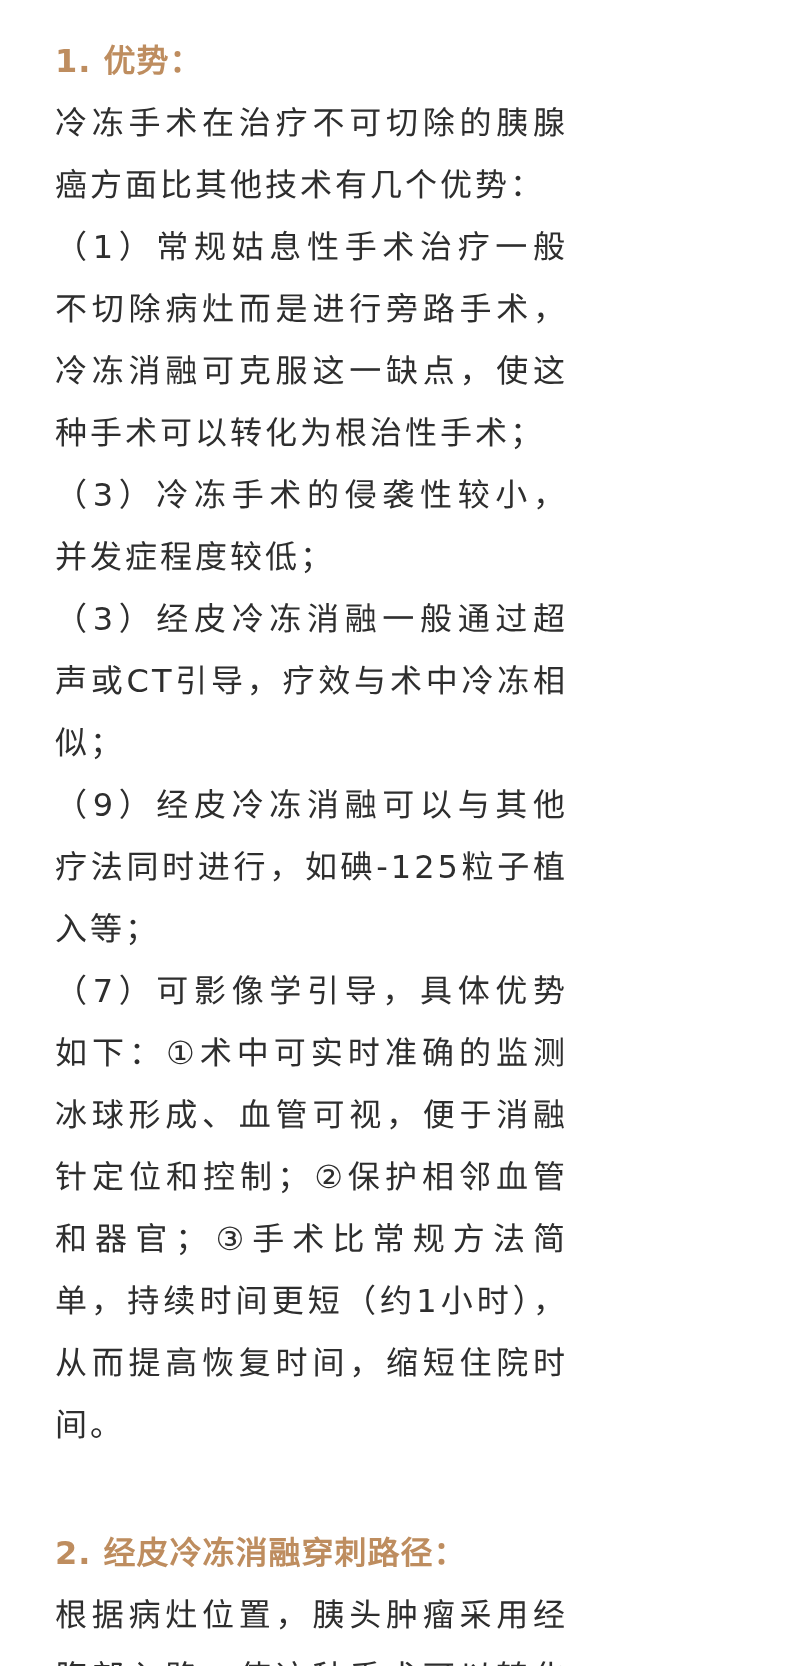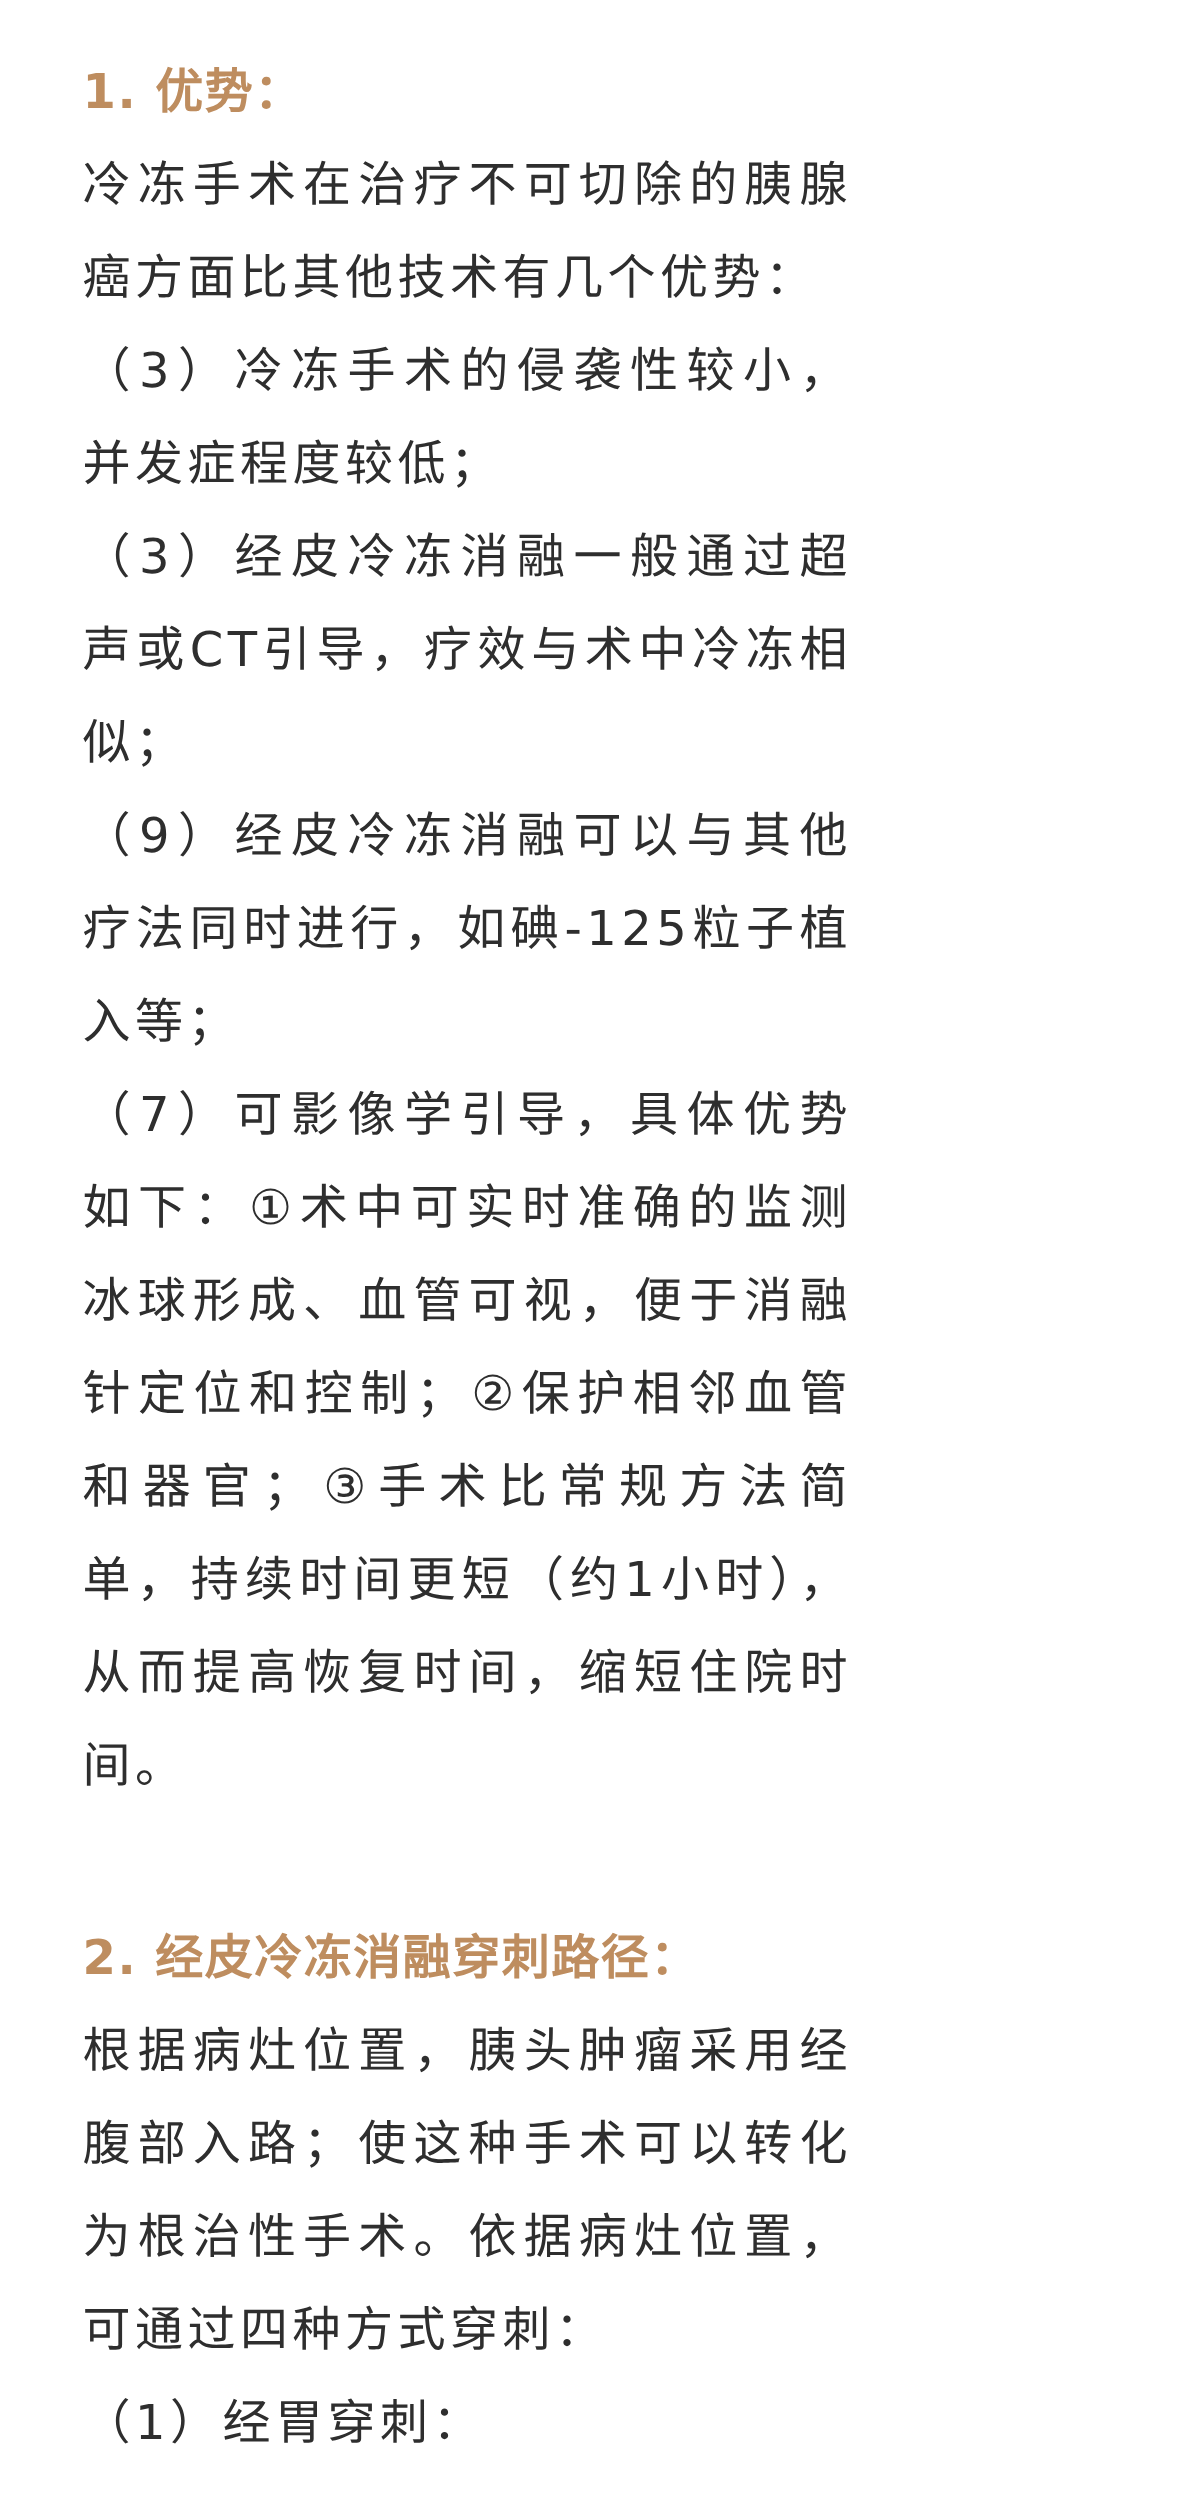--- a/index.html
+++ b/index.html
@@ -46,20 +46,21 @@
   }
 </style>
 </head>
 <body>
 
 <main class="page">
 
   <section class="section">
     <h2 class="section-heading">1. 优势：</h2>
     <p class="para">冷冻手术在治疗不可切除的胰腺癌方面比其他技术有几个优势：</p>
+    <p class="para">（1）常规姑息性手术治疗一般不切除病灶而是进行旁路手术，冷冻消融可克服这一缺点，使这种手术可以转化为根治性手术；</p>
     <p class="para">（3）冷冻手术的侵袭性较小，并发症程度较低；</p>
     <p class="para">（3）经皮冷冻消融一般通过超声或CT引导，疗效与术中冷冻相似；</p>
     <p class="para">（9）经皮冷冻消融可以与其他疗法同时进行，如碘-125粒子植入等；</p>
     <p class="para">（7）可影像学引导，具体优势如下：①术中可实时准确的监测冰球形成、血管可视，便于消融针定位和控制；②保护相邻血管和器官；③手术比常规方法简单，持续时间更短（约1小时），从而提高恢复时间，缩短住院时间。</p>
   </section>
 
   <section class="section">
     <h2 class="section-heading">2. 经皮冷冻消融穿刺路径：</h2>
     <p class="para">根据病灶位置，胰头肿瘤采用经腹部入路；使这种手术可以转化为根治性手术。依据病灶位置，可通过四种方式穿刺：</p>
     <p class="para">（1）经胃穿刺：</p>

